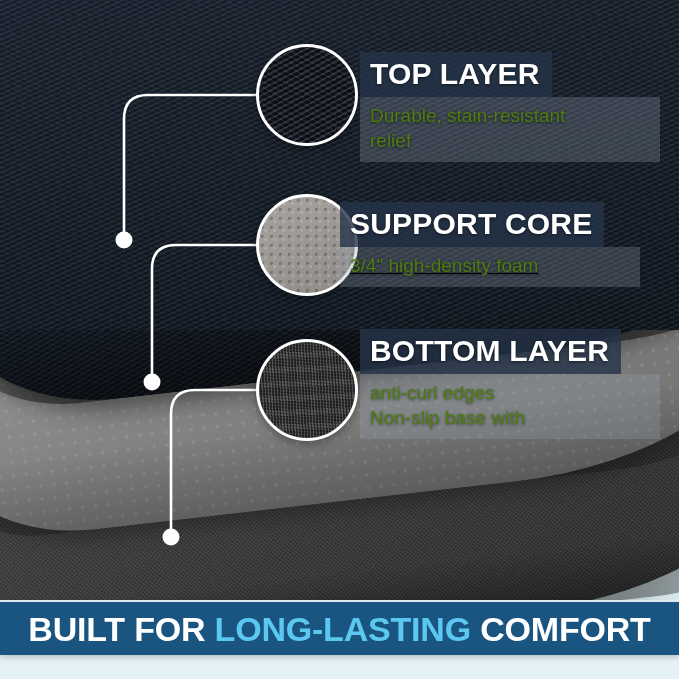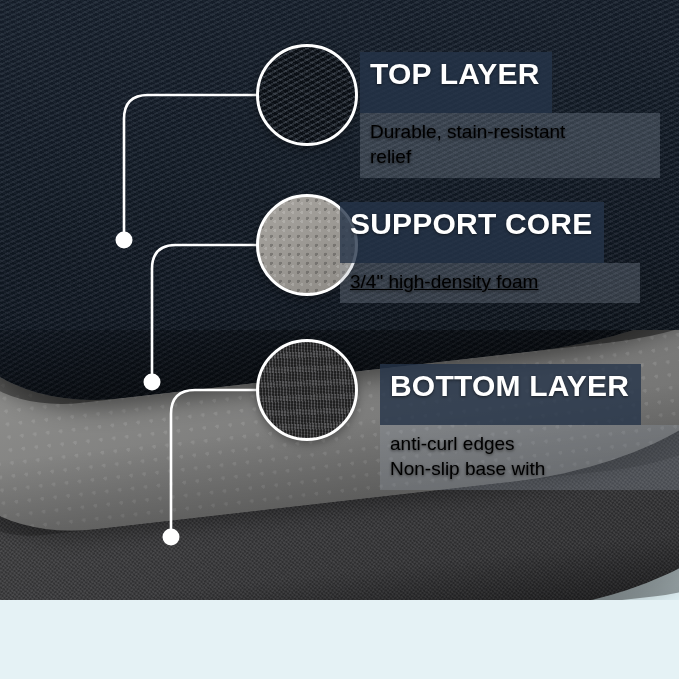--- a/index.html
+++ b/index.html
@@ -160,28 +160,28 @@
   
   .callout { position: absolute; }
   .callout-title {
     display: inline-block;
     background: rgba(38, 52, 74, 0.80);
     color: #ffffff;
     font-size: 30px;
     font-weight: bold;
     letter-spacing: .2px;
     line-height: 1;
-    padding: 7px 12px 24px 10px;
+    padding: 7px 12px 8px 10px;
     white-space: nowrap;
     text-shadow: 0 1px 3px rgba(0,0,0,.55);
   }
   .callout-body {
     display: block;
     background: rgba(150, 160, 175, 0.28);
-    color: #000000;
+    color: #4d7c0f;
     font-size: 19px;
     font-weight: normal;
     line-height: 1.32;
     padding: 6px 14px 9px 10px;
     text-shadow: 0 1px 3px rgba(0,0,0,.6);
   }
   .callout-body span { display: block; }
 
   
   #banner {
@@ -250,24 +250,27 @@
       </div>
     </div>
 
     <div class="callout" style="left:340px; top:202px; width:300px;text-decoration:underline;">
       <div class="callout-title">SUPPORT CORE</div>
       <div class="callout-body">
         <span>3/4" high-density foam</span>
       </div>
     </div>
 
-    <div class="callout" style="left:360px; top:364px; width:300px;margin-left:20px;">
+    <div class="callout" style="left:360px; top:329px; width:300px;">
       <div class="callout-title">BOTTOM LAYER</div>
       <div class="callout-body">
         <span>anti-curl edges</span>
         <span>Non-slip base with</span>
       </div>
     </div>
 
   </div>
 
+  <div id="banner">
+    <div id="banner-text"><span>BUILT FOR </span><span class="hl">LONG-LASTING</span><span> COMFORT</span></div>
+  </div>
 
 </div>
 
 </body></html>

